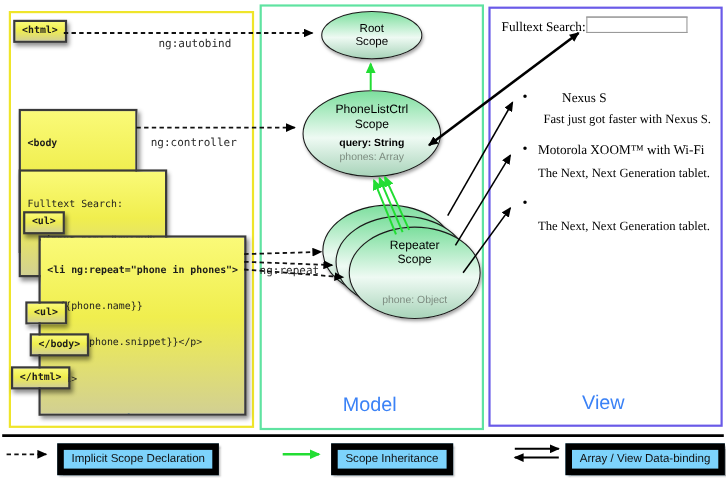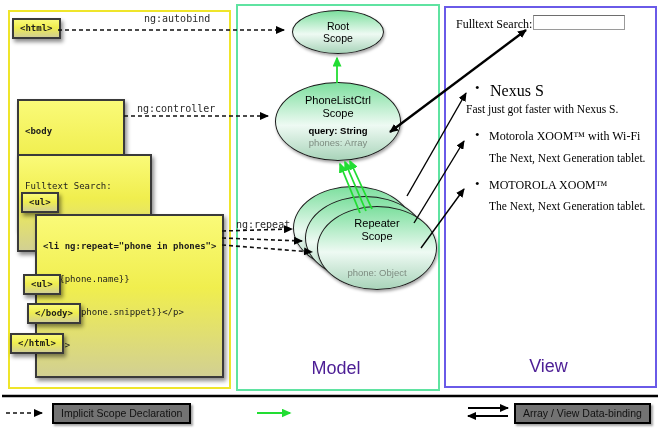--- a/index.html
+++ b/index.html
@@ -2,44 +2,44 @@
 <html><head>
 <meta charset="utf-8">
 <style>
   html,body{margin:0;padding:0;background:#fff;}
   .canvas{position:relative;width:660px;height:435px;background:#ffffff;overflow:hidden;
           font-family:"Liberation Sans",sans-serif;color:#111;}
   .col{position:absolute;background:#fff;}
   .template-col{left:8px;top:10px;width:219px;height:375px;border:2px solid #efe52a;}
   .model-col{left:236px;top:4px;width:200px;height:383px;border:2px solid #5fe3a1;}
   .view-col{left:444px;top:6px;width:209px;height:378px;border:2px solid #6a5ae8;}
-  .col-label{position:absolute;text-align:center;font-size:18px;color:#4c1d95;}
+  .col-label{position:absolute;text-align:center;font-size:18px;color:#3b82f6;}
   .codebox{position:absolute;display:inline-block;
     background:linear-gradient(180deg,#fafa78 0%,#f0ee4e 45%,#d2d092 100%);
     border:2px solid #3a3a3a;box-shadow:2px 3px 4px rgba(0,0,0,.45);
     font-family:"DejaVu Sans Mono","Liberation Mono",monospace;font-size:9px;line-height:11px;
     color:#1c1c1c;padding:3px 6px;white-space:pre;}
   .cb-line{white-space:pre;}
   .b{font-weight:bold;}
   .arrow-label{position:absolute;font-family:"DejaVu Sans Mono","Liberation Mono",monospace;
-    font-size:10px;color:#2b2b2b;white-space:nowrap;}
+    font-size:10px;color:#2b2b2b;white-space:nowrap;margin-top:22px;}
   .scope{position:absolute;border:1.5px solid #1a1a1a;border-radius:50%;
     background:linear-gradient(180deg,#7ddf9e 0%,#eefaf3 55%,#a9d4ba 100%);
     box-shadow:1px 2px 3px rgba(0,0,0,.35);
     display:flex;flex-direction:column;align-items:center;justify-content:center;}
   .scope-name{font-size:11px;line-height:13px;color:#000;}
   .scope-name.sm{font-size:10.5px;line-height:12px;}
   .scope-prop{font-family:Liberation Sans, sans-serif;font-size:9.5px;line-height:12px;color:#000;}
   .muted{color:#7d8c80;}
   .view-text{position:absolute;font-family:"Liberation Serif",serif;font-size:11.5px;color:#000;white-space:nowrap;}
   .bullet{position:absolute;font-family:"Liberation Serif",serif;font-size:13px;color:#000;}
   .search-input{position:absolute;left:533px;top:15px;width:86px;height:13px;
     border:1.5px solid #9a9a9a;border-top-color:#6e6e6e;background:#fff;
     font-family:"Liberation Serif",serif;font-size:11px;padding:0 2px;}
-  .legend-box{position:absolute;display:inline-block;border:2px solid #000000;background:#737373;
+  .legend-box{position:absolute;display:inline-block;border:6px solid #000000;background:#7dd3fc;
     box-shadow:2px 2px 2px rgba(0,0,0,.35);font-size:10.5px;line-height:13px;
     padding:2px 7px;white-space:nowrap;color:#111;}
   .overlay{position:absolute;left:0;top:0;pointer-events:none;}
 </style>
 </head>
 <body>
 
 <div class="canvas">
 
   <div class="col template-col"></div>
@@ -97,32 +97,32 @@
   <div class="scope" style="left:317px;top:206px;width:118px;height:82px">
     <div class="scope-name">Repeater</div>
     <div class="scope-name">Scope</div>
     <div class="scope-prop muted" style="margin-top:24px">phone: Object</div>
   </div>
 
   <div class="view-text" style="left:456px;top:17px;font-size:12px">Fulltext Search:</div>
   <input class="search-input" type="text" value="" style="">
 
   <span class="bullet" style="left:475px;top:80px">•</span>
-  <div class="view-text" style="left:490px;top:82px;font-size:16px">Nexus S</div>
-  <div class="view-text" style="left:466px;top:103px">Fast just got faster with Nexus S.</div>
+  <div class="view-text" style="left:511px;top:82px;font-size:12px">Nexus S</div>
+  <div class="view-text" style="left:494px;top:103px">Fast just got faster with Nexus S.</div>
 
   <span class="bullet" style="left:475px;top:127px">•</span>
   <div class="view-text" style="left:489px;top:129px;font-size:12px">Motorola XOOM™ with Wi-Fi</div>
   <div class="view-text" style="left:489px;top:152px">The Next, Next Generation tablet.</div>
 
   <span class="bullet" style="left:475px;top:176px">•</span>
-  <div class="view-text" style="left:489px;top:178px;font-size:12px">MOTOROLA XOOM™</div>
   <div class="view-text" style="left:489px;top:200px">The Next, Next Generation tablet.</div>
 
   <div class="legend-box" style="left:52px;top:403px">Implicit Scope Declaration</div>
+  <div class="legend-box" style="left:301px;top:403px">Scope Inheritance</div>
   <div class="legend-box" style="left:514px;top:403px">Array / View Data-binding</div>
 
   <svg class="overlay" width="660" height="435" viewBox="0 0 660 435">
     <defs>
       <marker id="mb" markerUnits="userSpaceOnUse" markerWidth="10" markerHeight="8" refX="8" refY="4" orient="auto-start-reverse">
         <path d="M0,0 L9,4 L0,8 z" fill="#000"></path>
       </marker>
       <marker id="mg" markerUnits="userSpaceOnUse" markerWidth="11" markerHeight="9" refX="8.5" refY="4.5" orient="auto-start-reverse">
         <path d="M0,0 L10,4.5 L0,9 z" fill="#22dd33"></path>
       </marker>

